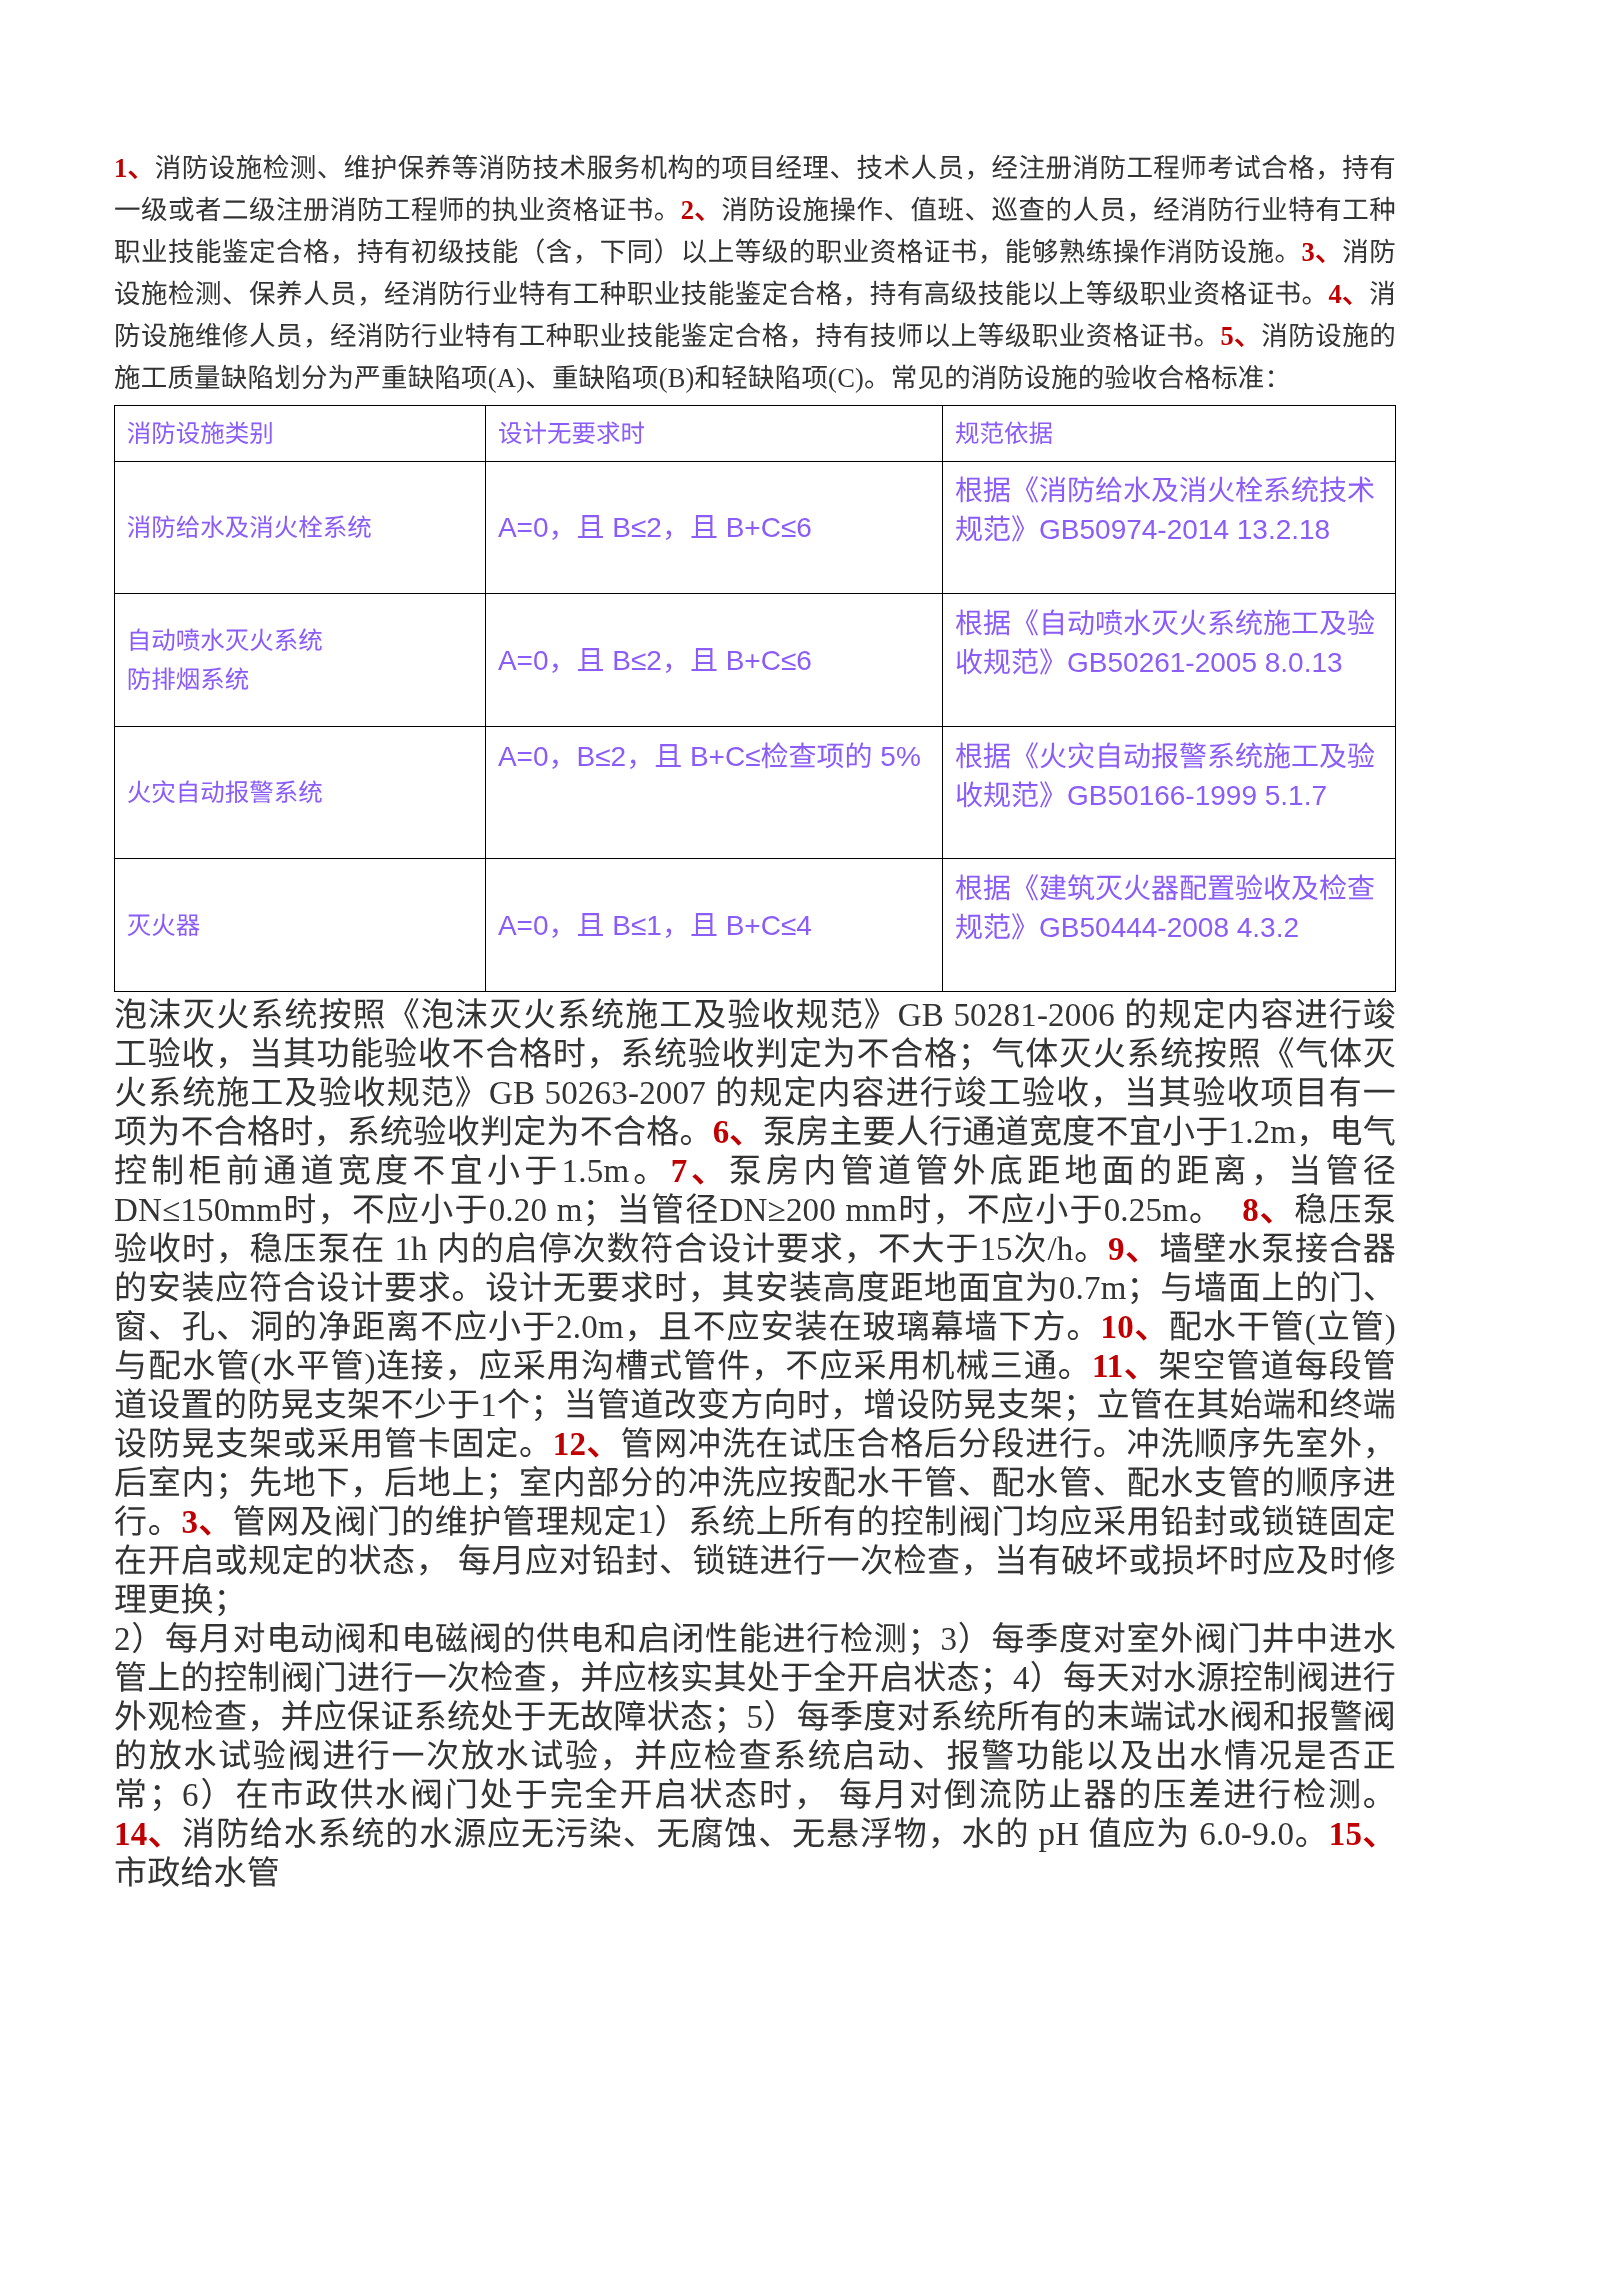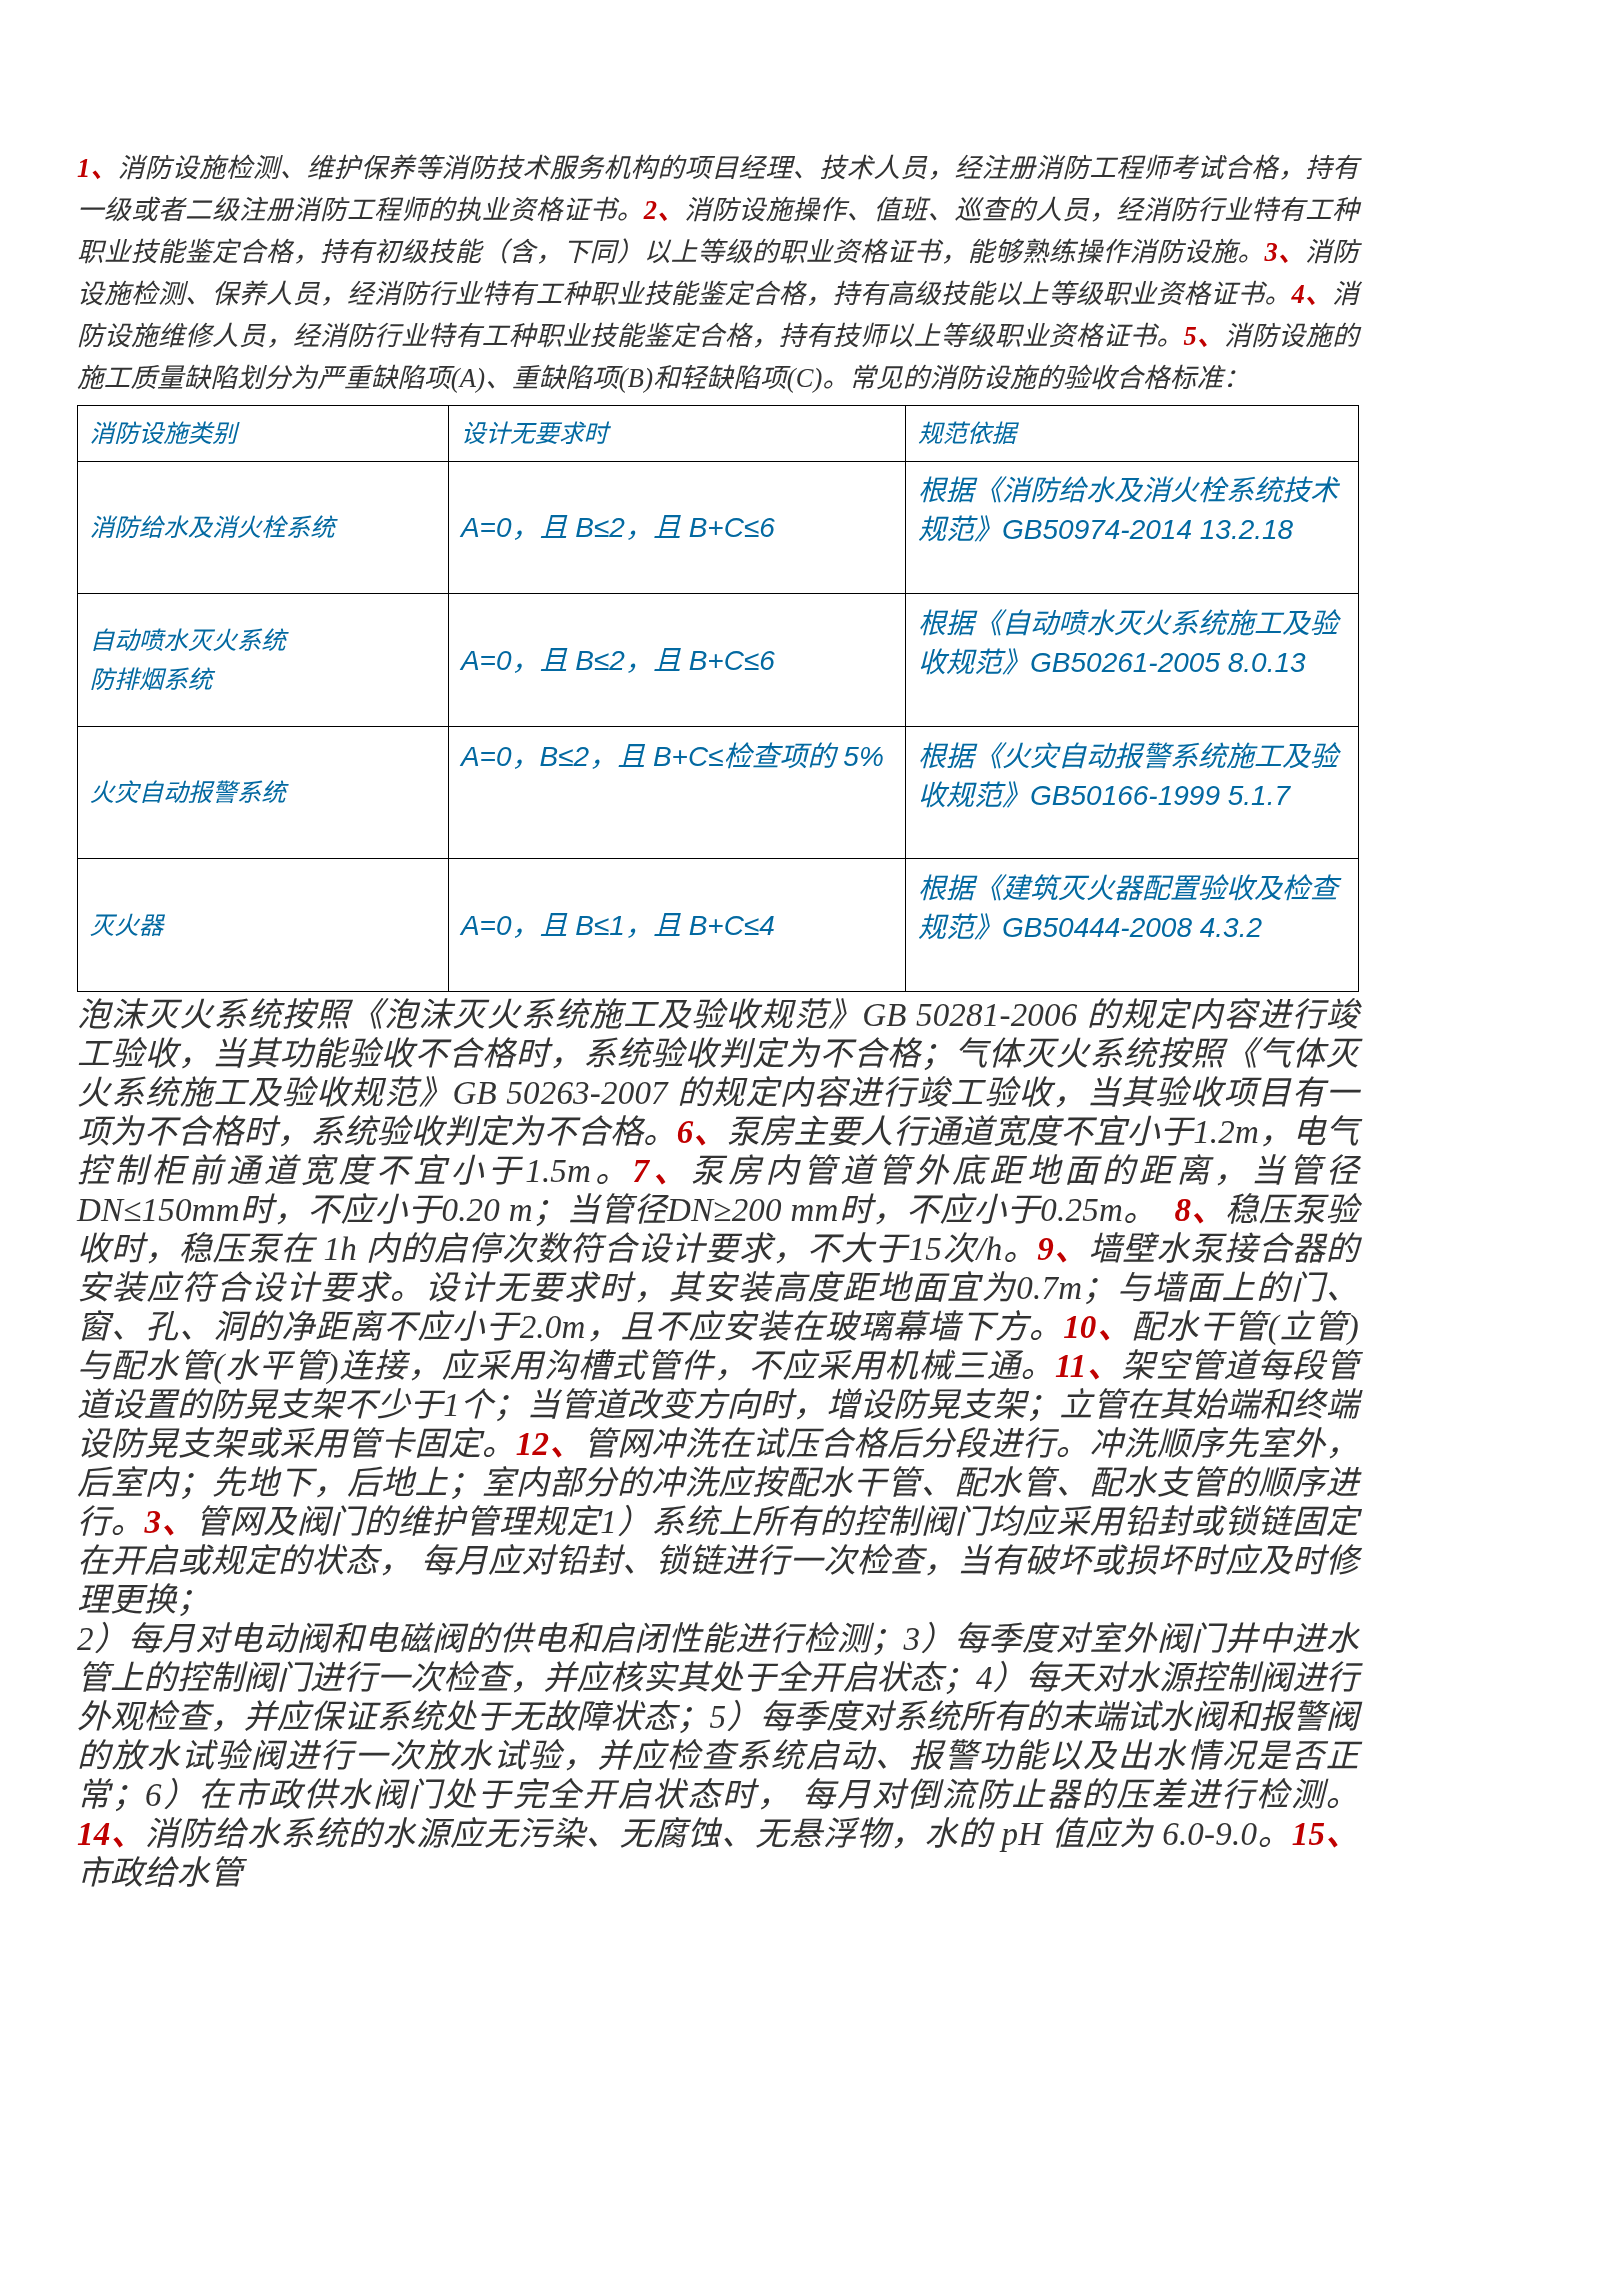--- a/index.html
+++ b/index.html
@@ -11,23 +11,22 @@
   body {
     font-family: "Liberation Serif", "DejaVu Serif", serif;
     color: #000000;
   }
   .page {
     position: relative;
     width: 1621px;
     height: 1941px;
     background: #ffffff;
     box-sizing: border-box;
-    padding: 147px 176px 0 77px;
+    padding: 147px 176px 0 114px;
     overflow: hidden;
-    font-style: italic;
   }
   .doc-body {
     width: 1282px;
   }
   p.para {
     margin: 0;
     font-size: 26px;
     line-height: 42px;
     text-align: justify;
     text-justify: inter-ideograph;
@@ -52,21 +51,21 @@
     width: 1282px;
     margin: 5.9px 0 3.9px 0;
     table-layout: fixed;
   }
   table.spec td {
     border: 1px solid #000000;
     vertical-align: middle;
     padding: 7.8px 11.8px;
     font-size: 24.5px;
     line-height: 39px;
-    color: #0369a1;
+    color: #8b5cf6;
   }
   table.spec td.c0 { width: 312px; }
   table.spec td.c1 { width: 390px; }
   table.spec td.c2 { width: 386px; }
   table.spec tr.head td {
     height: 47px;
     padding-top: 3.9px;
     padding-bottom: 3.9px;
     vertical-align: middle;
   }

